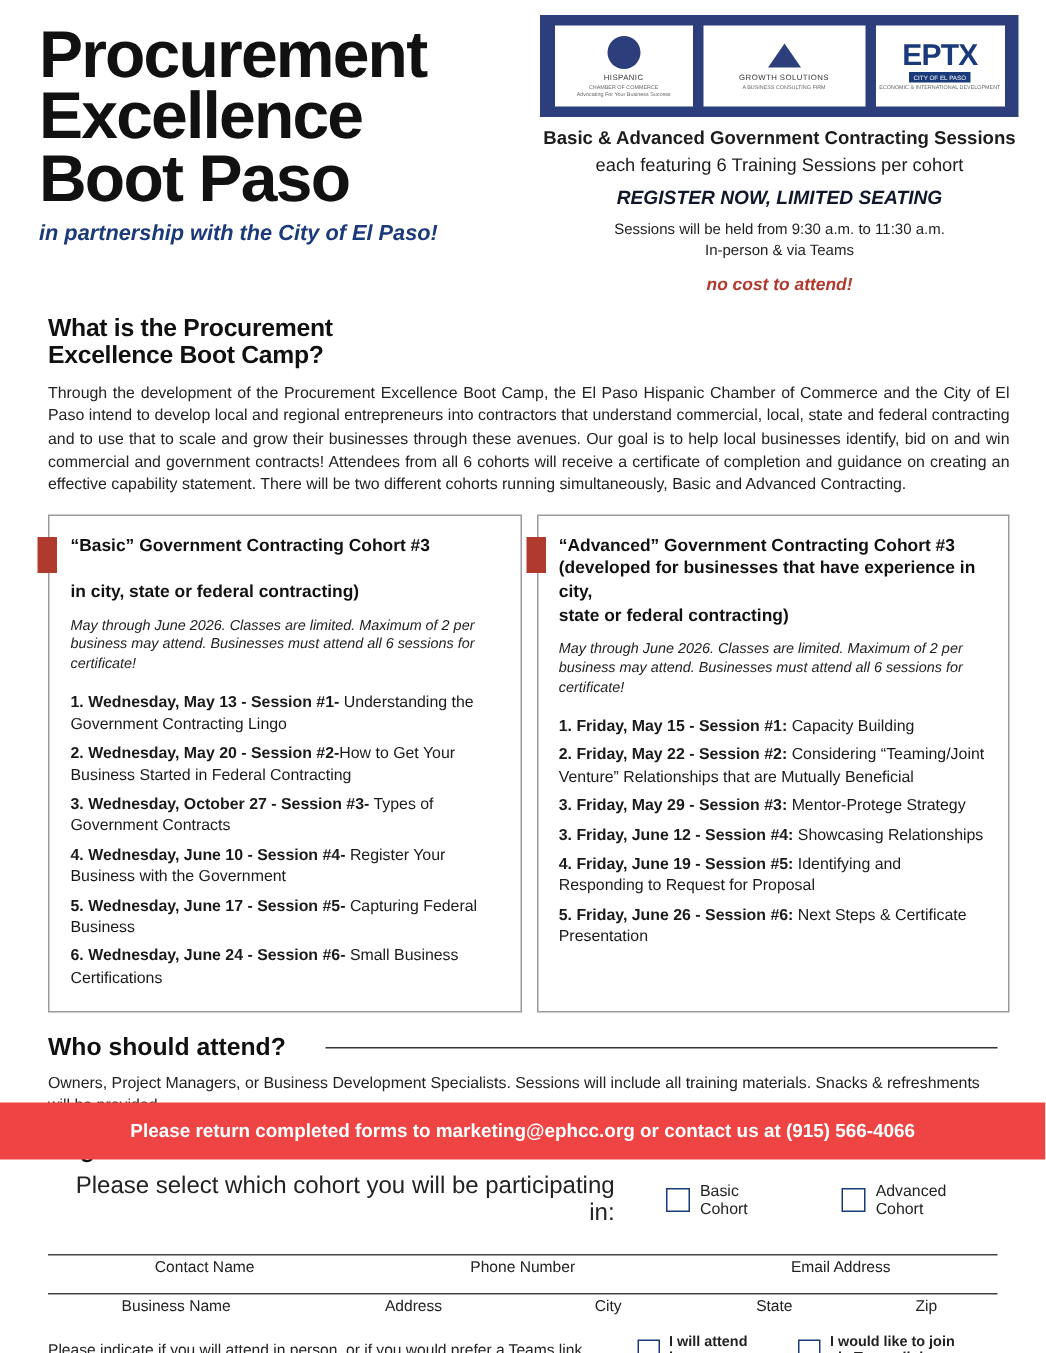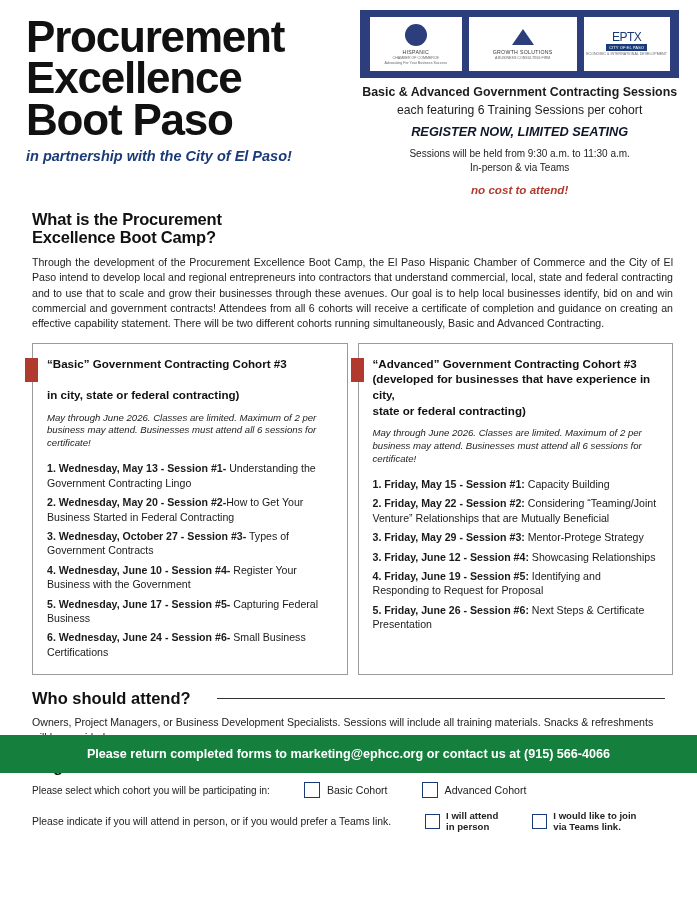--- a/index.html
+++ b/index.html
@@ -84,22 +84,22 @@
     font-size: 3.6px;
     color: #666;
     text-align: center;
     margin-top: 1px;
     white-space: nowrap;
   }
   .logo1 { width: 92px; }
   .logo2 { width: 108px; }
   .logo3 { width: 86px; }
   .logo-epx {
-    font-size: 12px;
-    font-weight: normal;
+    font-size: 20px;
+    font-weight: bold;
     color: #1b3a7a;
     line-height: .95;
     letter-spacing: -0.5px;
   }
   .logo-hcc-circle {
     width: 22px; height: 22px;
     border-radius: 50%;
     background: #2c3e7b;
     display: block;
     margin-bottom: 1px;
@@ -264,22 +264,23 @@
     font-size: 16.5px;
     font-weight: bold;
     color: #111;
   }
   .reg-select-row {
     display: flex;
     align-items: center;
     margin-top: 6px;
   }
   .reg-select-label {
-    font-size: 10px;
-    color: #222;
+    font-size: 16px;
+    color: #222;
+    text-align: right;
   }
   .chk {
     width: 14px; height: 14px;
     border: 1.4px solid #1b3a7a;
     display: inline-block;
     margin-left: 34px;
     margin-right: 7px;
     vertical-align: middle;
   }
   .chk-label {
@@ -339,21 +340,21 @@
     line-height: 1.15;
   }
 
   
   .footer {
     position: absolute;
     left: 0;
     bottom: 0;
     width: 697px;
     height: 38px;
-    background: #15803d;
+    background: #ef4444;
     display: flex;
     align-items: center;
     justify-content: center;
   }
   .footer span {
     color: #fff;
     font-size: 12.6px;
     font-weight: bold;
   }
 </style>
@@ -463,20 +464,37 @@
     <div class="reg-head">Registration Information:</div>
 
     <div class="reg-select-row">
       <div class="reg-select-label">Please select which cohort you will be participating in:</div>
       <span class="chk"></span>
       <span class="chk-label">Basic Cohort</span>
       <span class="chk"></span>
       <span class="chk-label">Advanced Cohort</span>
     </div>
 
+    <div class="fields">
+      <div class="field-line"></div>
+      <div class="field-row r1">
+        <div class="field-cap c1">Contact Name</div>
+        <div class="field-cap c2">Phone Number</div>
+        <div class="field-cap c3">Email Address</div>
+      </div>
+
+      <div class="field-line"></div>
+      <div class="field-row r2">
+        <div class="field-cap c1">Business Name</div>
+        <div class="field-cap c2">Address</div>
+        <div class="field-cap c3">City</div>
+        <div class="field-cap c4">State</div>
+        <div class="field-cap c5">Zip</div>
+      </div>
+    </div>
 
     <div class="teams-row">
       <div>Please indicate if you will attend in person, or if you would prefer a Teams link.</div>
       <div class="teams-opt">
         <span class="teams-chk"></span>
         <span class="t2">
           <span>I will attend</span><br>
           <span>in person</span>
         </span>
       </div>

